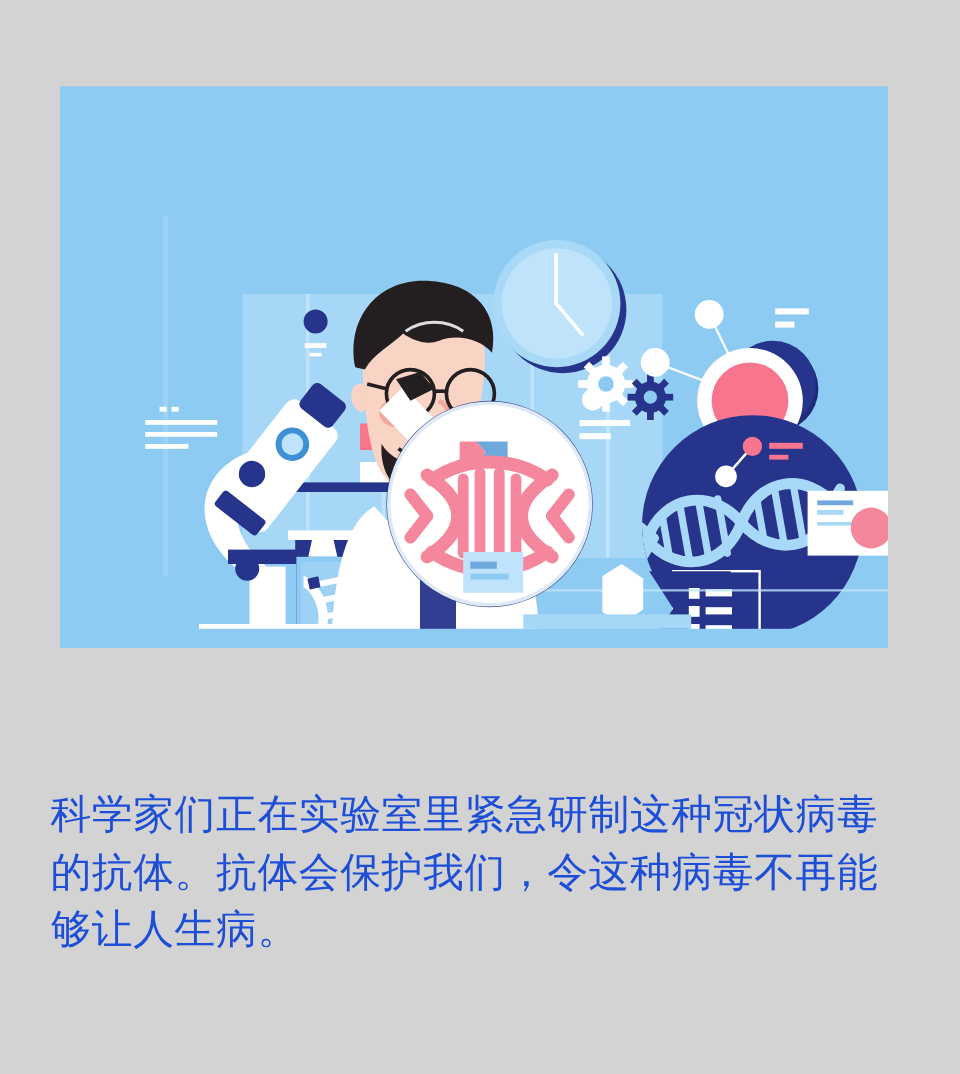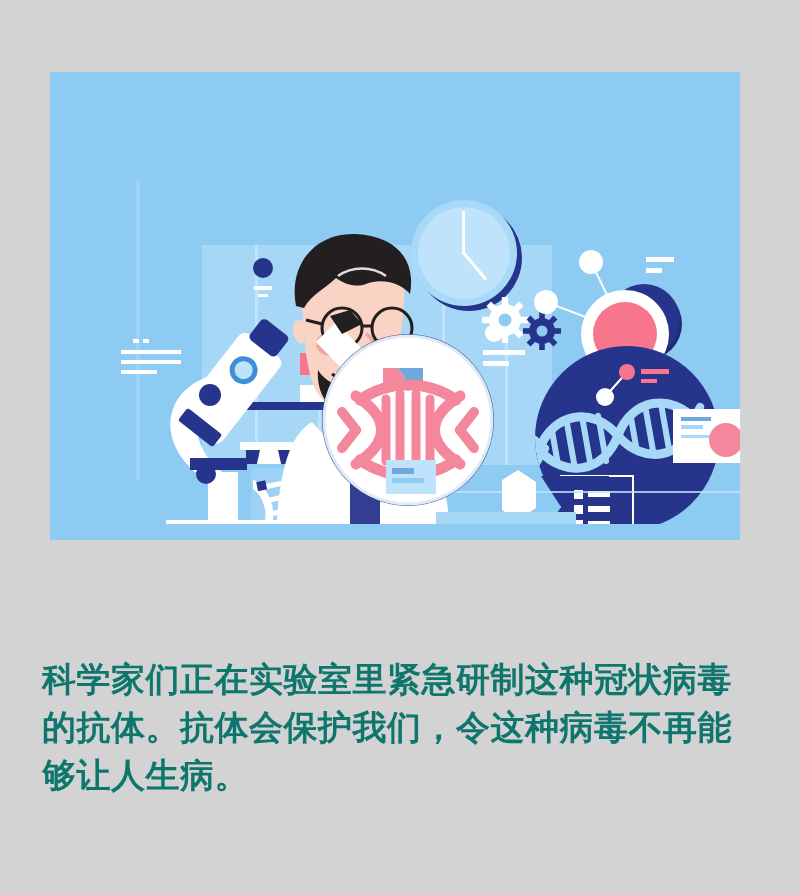--- a/index.html
+++ b/index.html
@@ -39,22 +39,22 @@
   #caption-block {
     position: absolute;
     left: 42px;
     top: 655px;
     width: 700px;
   }
   #caption-text {
     font-family: "DejaVu Sans", "Liberation Sans", sans-serif;
     font-size: 34px;
     line-height: 48px;
-    font-weight: 700;
-    color: #0f766e;
+    font-weight: 400;
+    color: #1d4ed8;
     letter-spacing: 0.5px;
     white-space: pre-wrap;
     margin: 0;
   }
 </style>
 </head>
 <body>
 
 <div id="page">
 

